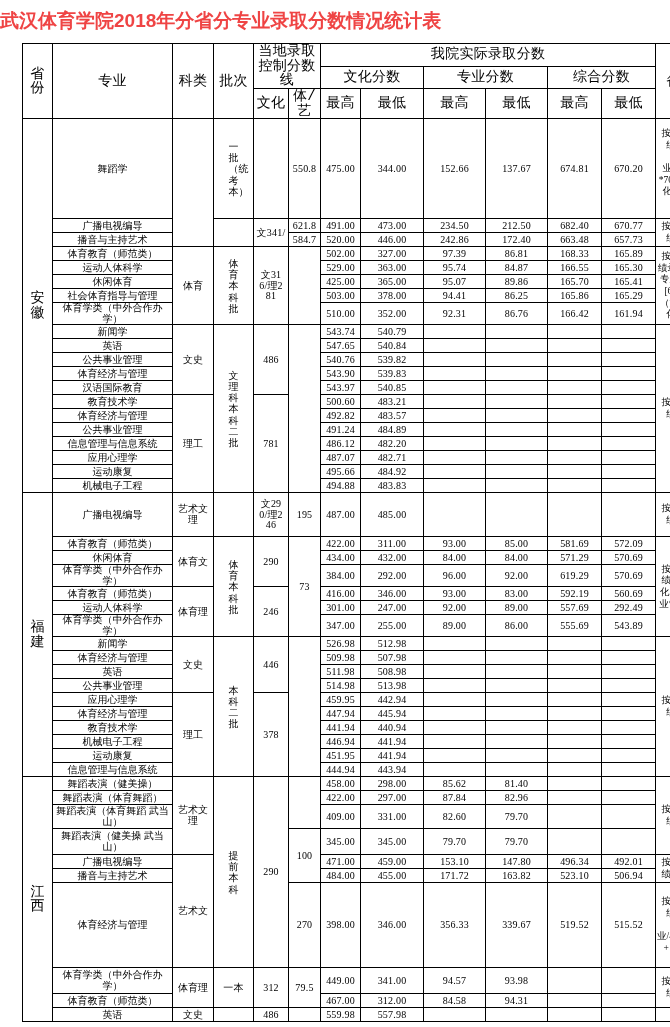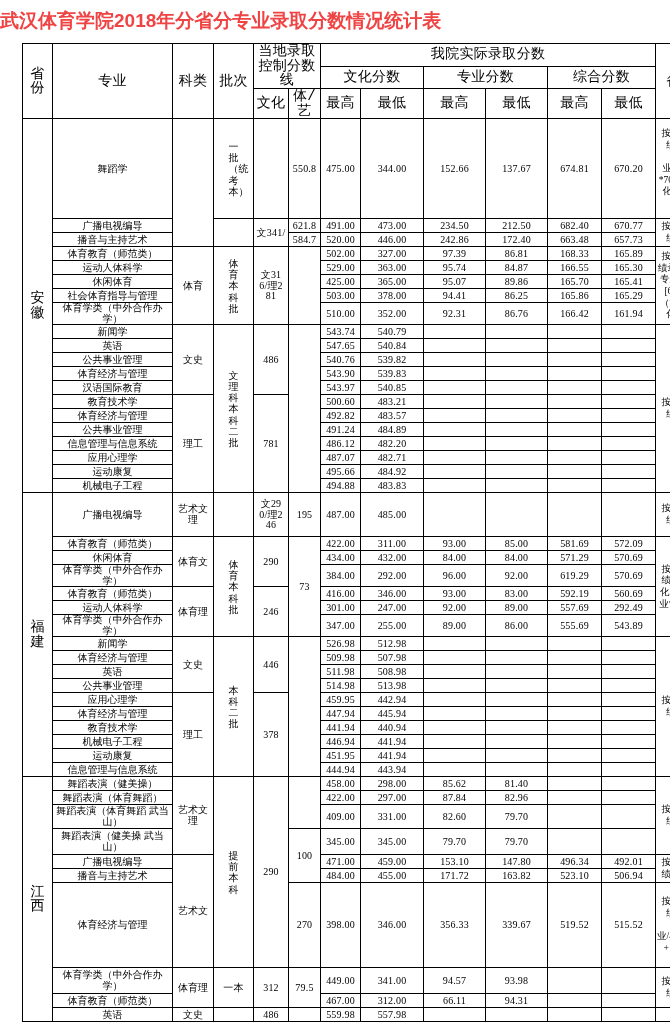--- a/index.html
+++ b/index.html
@@ -634,21 +634,21 @@
         <td class="num">94.57</td>
         <td class="num">93.98</td>
         <td></td>
           <td></td>
         <td class="remark" rowspan="2">按专业成绩录取</td>
       </tr>
       <tr class="r">
         <td class="major">体育教育（师范类）</td>
         <td class="num">467.00</td>
         <td class="num">312.00</td>
-        <td class="num">66.11</td>
+        <td class="num">84.58</td>
         <td class="num">94.31</td>
         <td></td>
           <td></td>
       </tr>
       <tr class="r">
         <td class="major">英语</td>
         <td class="mid">文史</td>
         <td class="num"></td>
         <td class="num">486</td>
         <td class="num"></td>

